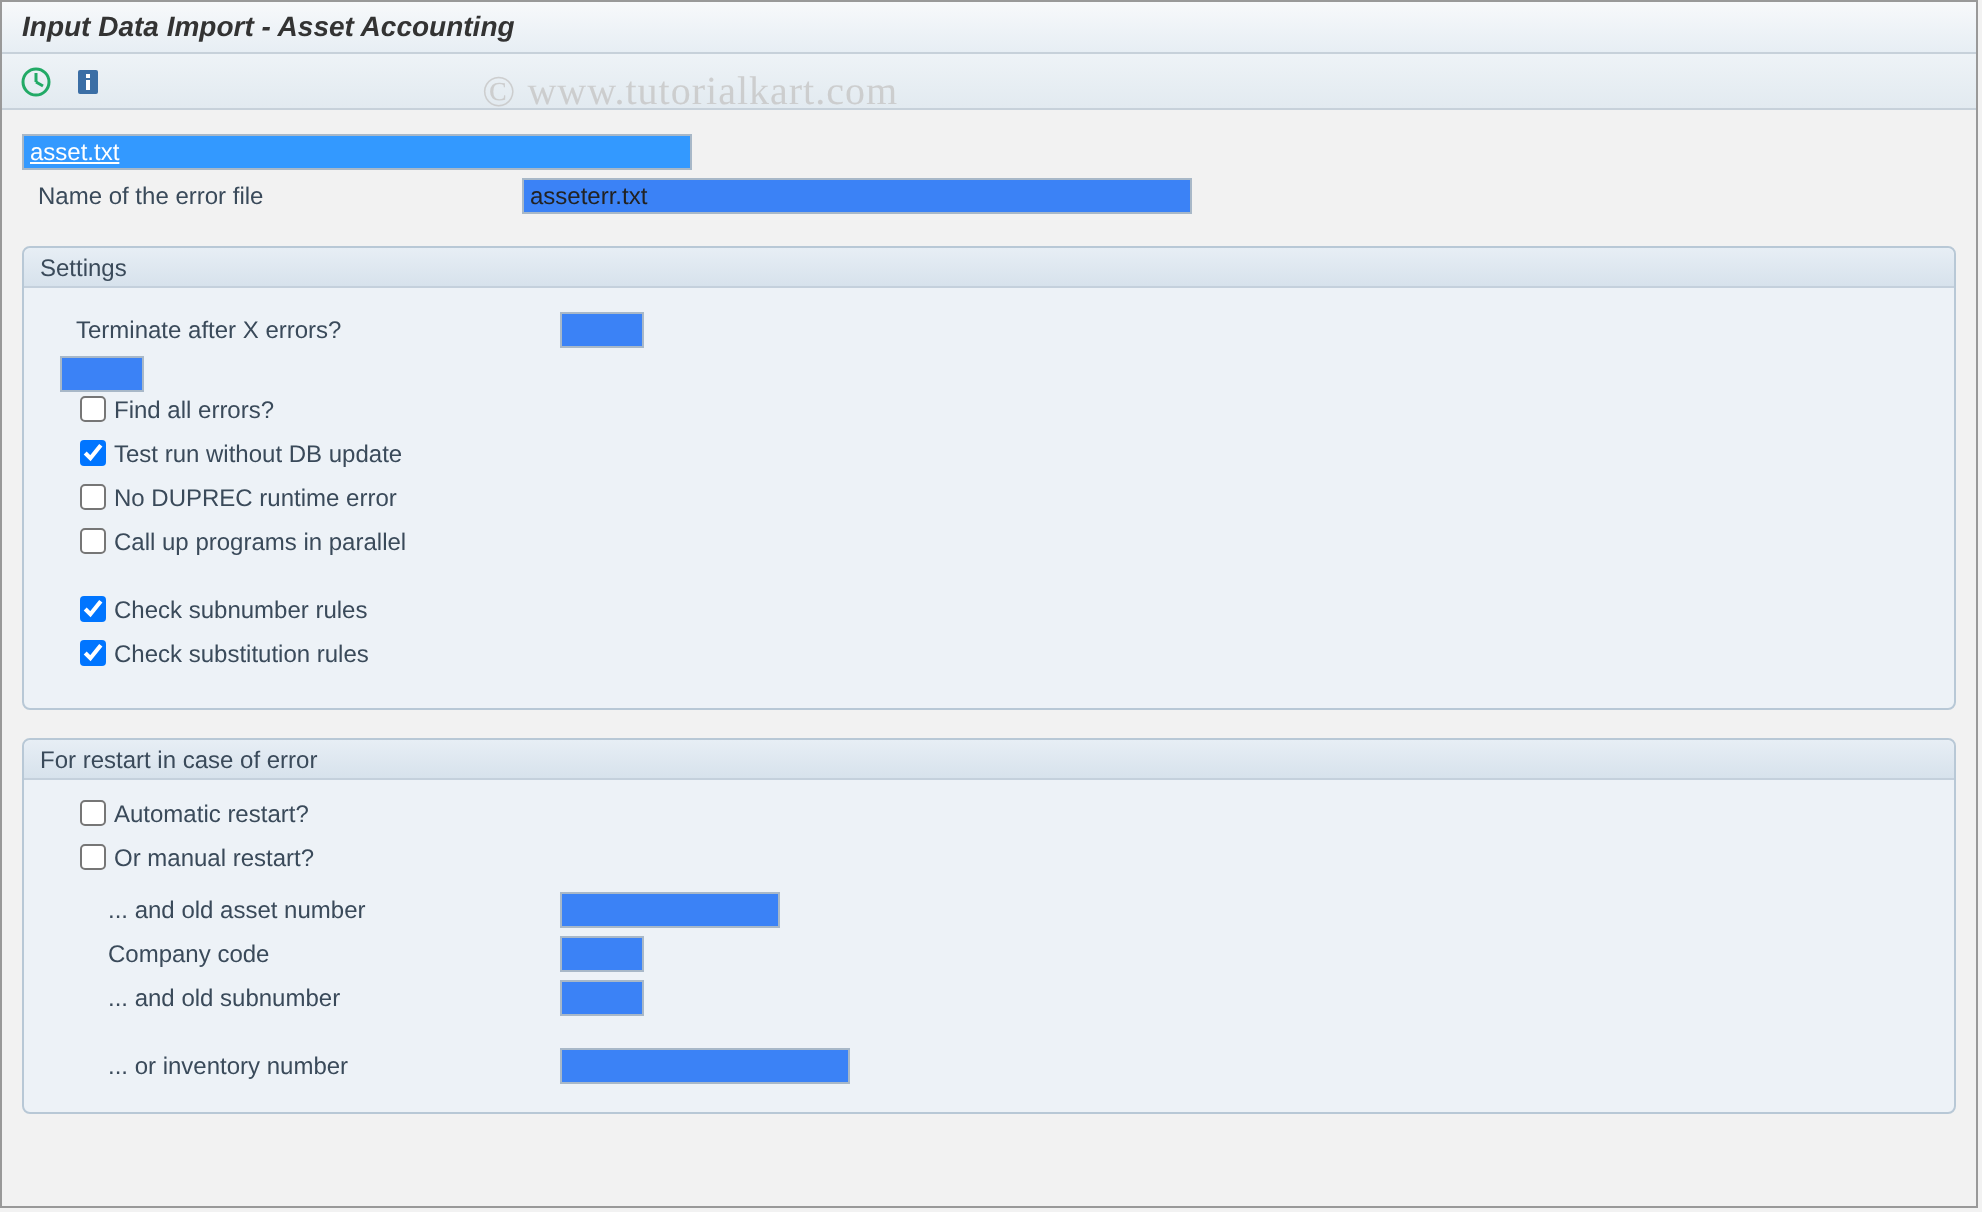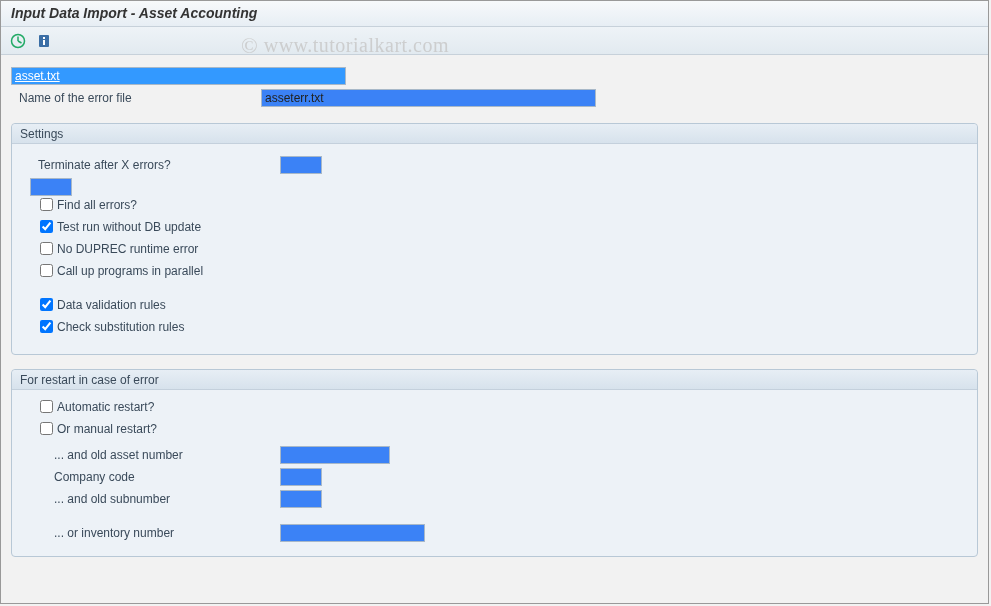--- a/index.html
+++ b/index.html
@@ -184,21 +184,21 @@
           <input type="checkbox" style="">
           <label>No DUPREC runtime error</label>
         </div>
         <div class="cb-row">
           <input type="checkbox" style="">
           <label>Call up programs in parallel</label>
         </div>
         <div class="gap"></div>
         <div class="cb-row">
           <input type="checkbox" checked="" style="">
-          <label>Data validation rules</label>
+          <label>Check subnumber rules</label>
         </div>
         <div class="cb-row">
           <input type="checkbox" checked="" style="">
           <label>Check substitution rules</label>
         </div>
       </div>
     </div>
 
     <div class="group">
       <div class="group-header">For restart in case of error</div>

